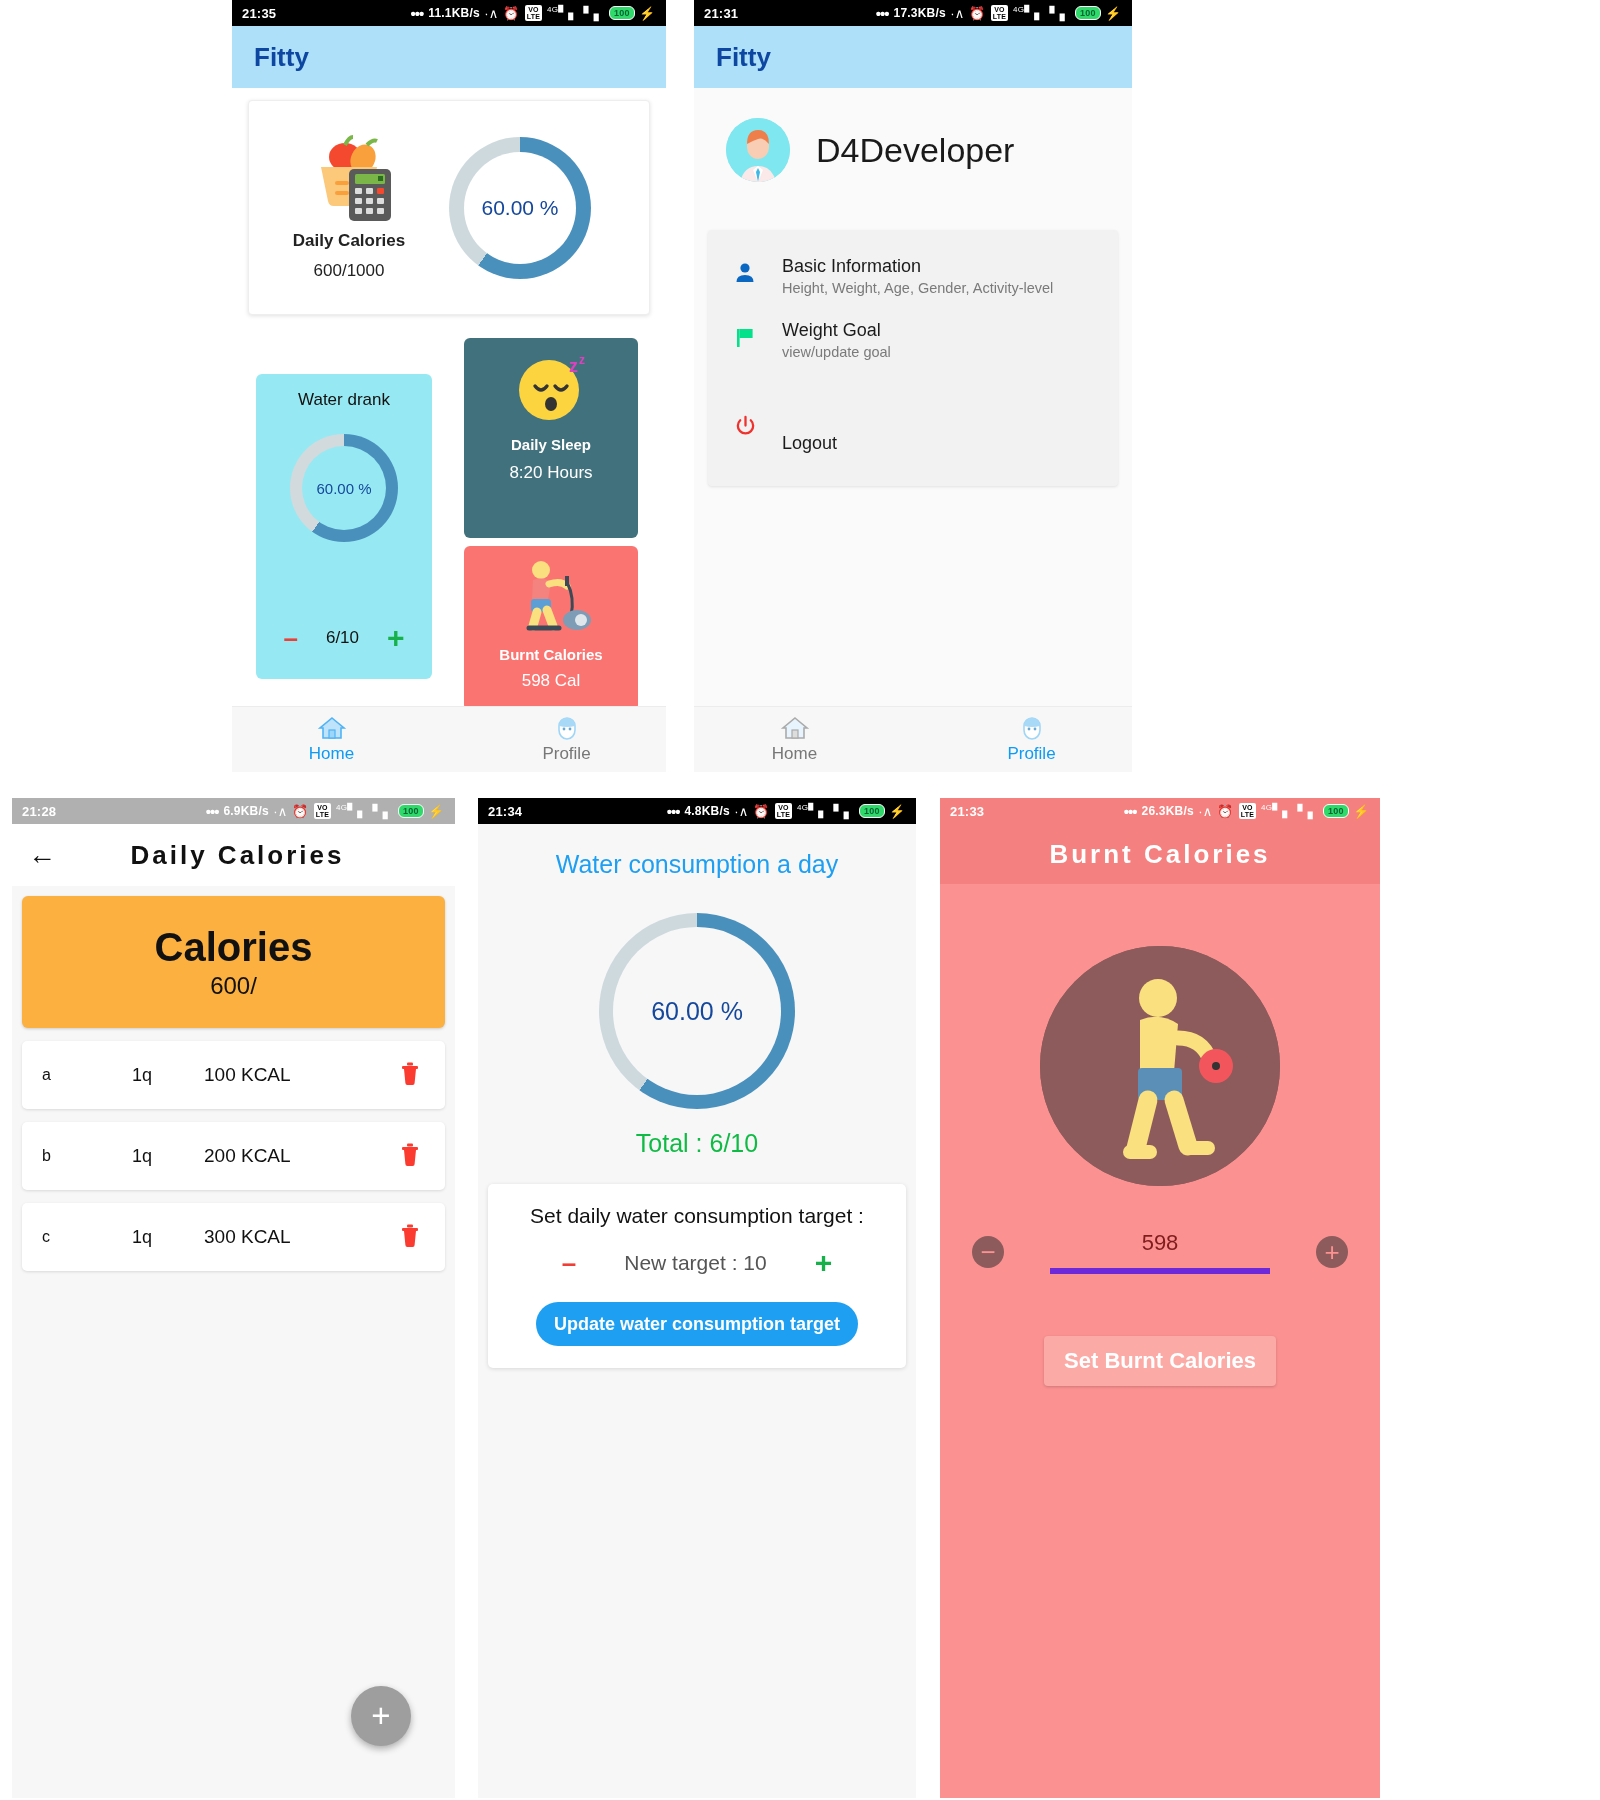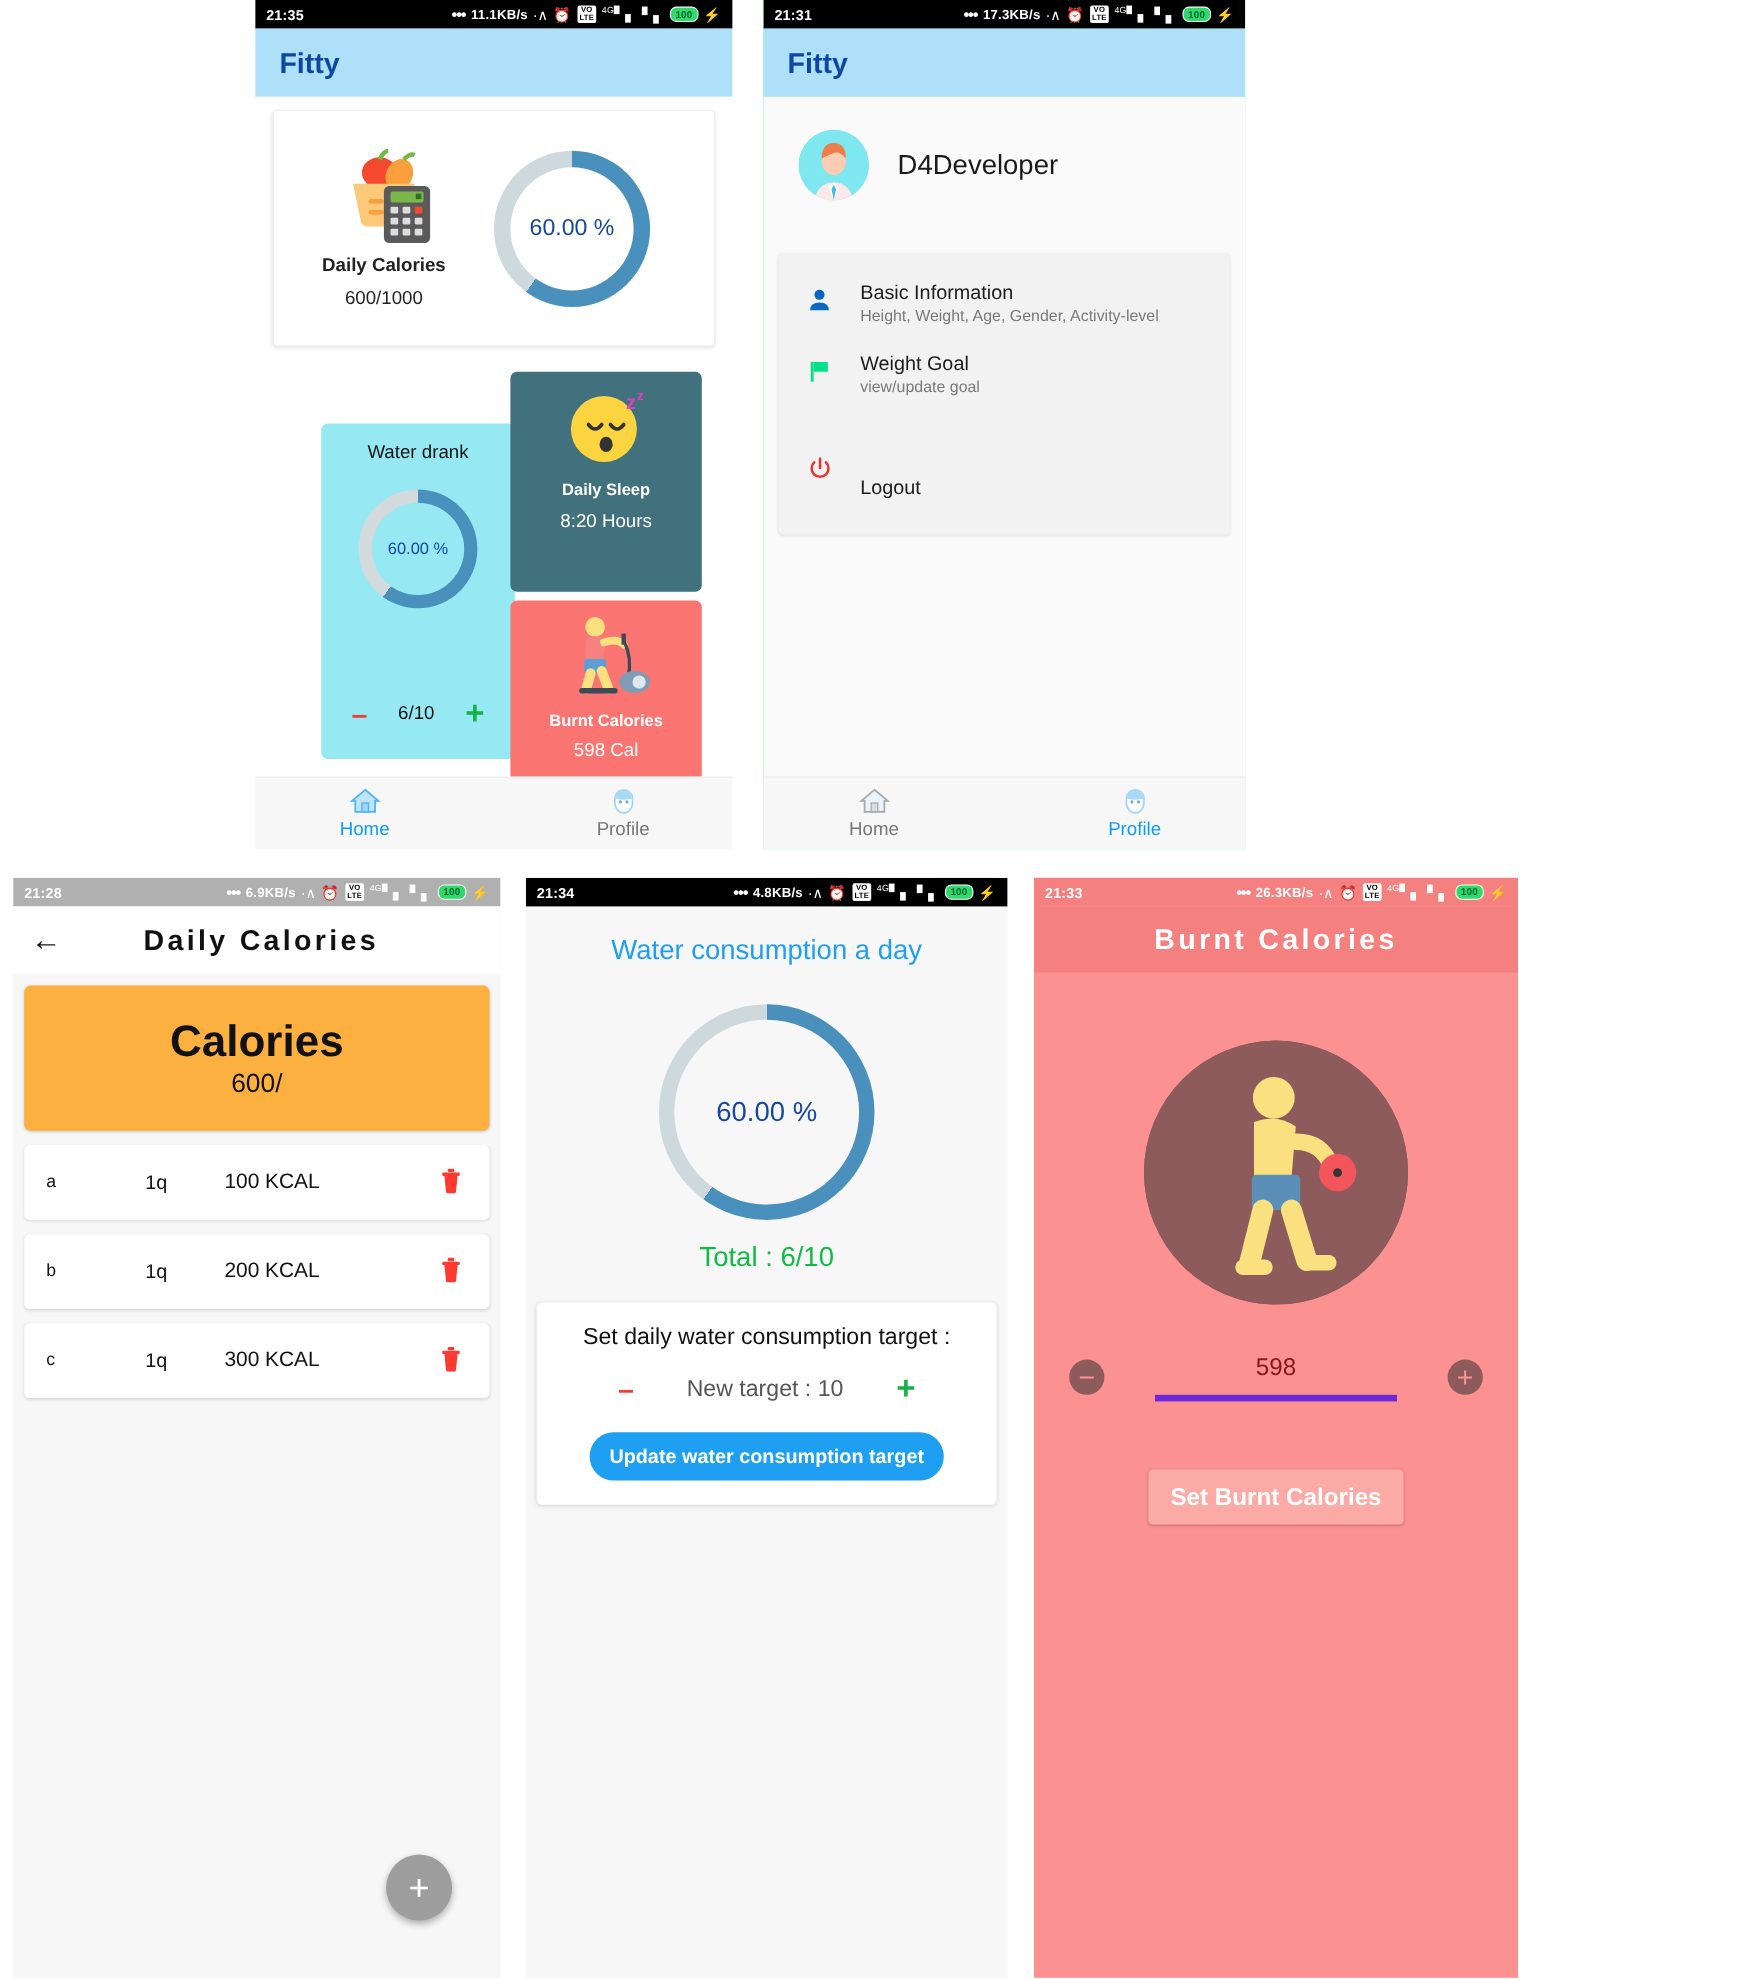--- a/index.html
+++ b/index.html
@@ -54,22 +54,22 @@
   #p1 { left:232px; top:0; width:434px; height:772px; background:#fff; }
   #p1 .content { position:absolute; top:88px; left:0; right:0; bottom:0; background:#fff; }
   .cal-card { position:absolute; left:16px; top:12px; width:402px; height:215px;
               background:#fff; border:1px solid #eee; border-radius:4px;
               box-shadow:0 1px 4px rgba(0,0,0,.12); display:flex; align-items:center; }
   .cal-left { width:200px; text-align:center; }
   .cal-title { font-size:17px; font-weight:bold; color:#222; margin-top:8px; }
   .cal-sub { font-size:17px; color:#222; margin-top:10px; }
   .veg-icon { width:96px; height:88px; margin:0 auto; position:relative; }
 
-  .water-card { position:absolute; left:24px; top:297px; width:176px; height:305px;
-                background:#96e9f2; border-radius:6px;margin-left:36px; }
+  .water-card { position:absolute; left:24px; top:286px; width:176px; height:305px;
+                background:#96e9f2; border-radius:6px; }
   .water-card .wt { text-align:center; font-size:17px; color:#111; padding-top:16px; }
   .water-row { position:absolute; bottom:26px; left:0; right:0; display:flex;
                align-items:center; justify-content:center; gap:28px; }
   .minus { color:#ef3e36; font-size:26px; font-weight:bold; line-height:1; }
   .plus  { color:#16b14b; font-size:30px; font-weight:bold; line-height:1; }
   .wcount { font-size:17px; color:#111; }
 
   .sleep-card { position:absolute; left:232px; top:250px; width:174px; height:200px;
                 background:#41717c; border-radius:6px; color:#fff; text-align:center; }
   .sleep-title { font-size:15px; font-weight:bold; margin-top:6px; }
@@ -78,21 +78,21 @@
   .burn-card { position:absolute; left:232px; top:458px; width:174px; height:165px;
                background:#fa7571; border-radius:6px; color:#fff; text-align:center; overflow:hidden; }
   .burn-title { font-size:15px; font-weight:bold; margin-top:4px; }
   .burn-sub { font-size:17px; margin-top:8px; font-weight:300; }
 
   
   #p2 { left:694px; top:0; width:438px; height:772px; background:#86efac; }
   #p2 .content { position:absolute; top:88px; left:0; right:0; bottom:0; background:#fafafa; }
   .prof-head { display:flex; align-items:center; gap:26px; padding:30px 0 0 32px; }
   .avatar { width:64px; height:64px; border-radius:50%; background:#7fe7ef; overflow:hidden; position:relative; }
-  .prof-name { font-size:25px; color:#1a1a1a; }
+  .prof-name { font-size:34px; color:#1a1a1a; }
   .menu-card { margin:48px 14px 0 14px; background:#f2f2f2; border-radius:4px;
                box-shadow:0 1px 3px rgba(0,0,0,.10); padding:16px 0 20px 0; }
   .menu-row { display:flex; gap:22px; padding:10px 18px 12px 22px; }
   .menu-ico { width:30px; flex:0 0 30px; display:flex; justify-content:center; padding-top:6px; }
   .menu-title { font-size:18px; color:#1b1b1b;margin-top:43px; }
   .menu-sub { font-size:14.5px; color:#7a7a7a; line-height:1.32; margin-top:2px; }
   .menu-row.logout { align-items:center; padding-top:16px; }
 
   
   #p3 { left:12px; top:798px; width:443px; height:1000px; background:#f7f7f7; }

